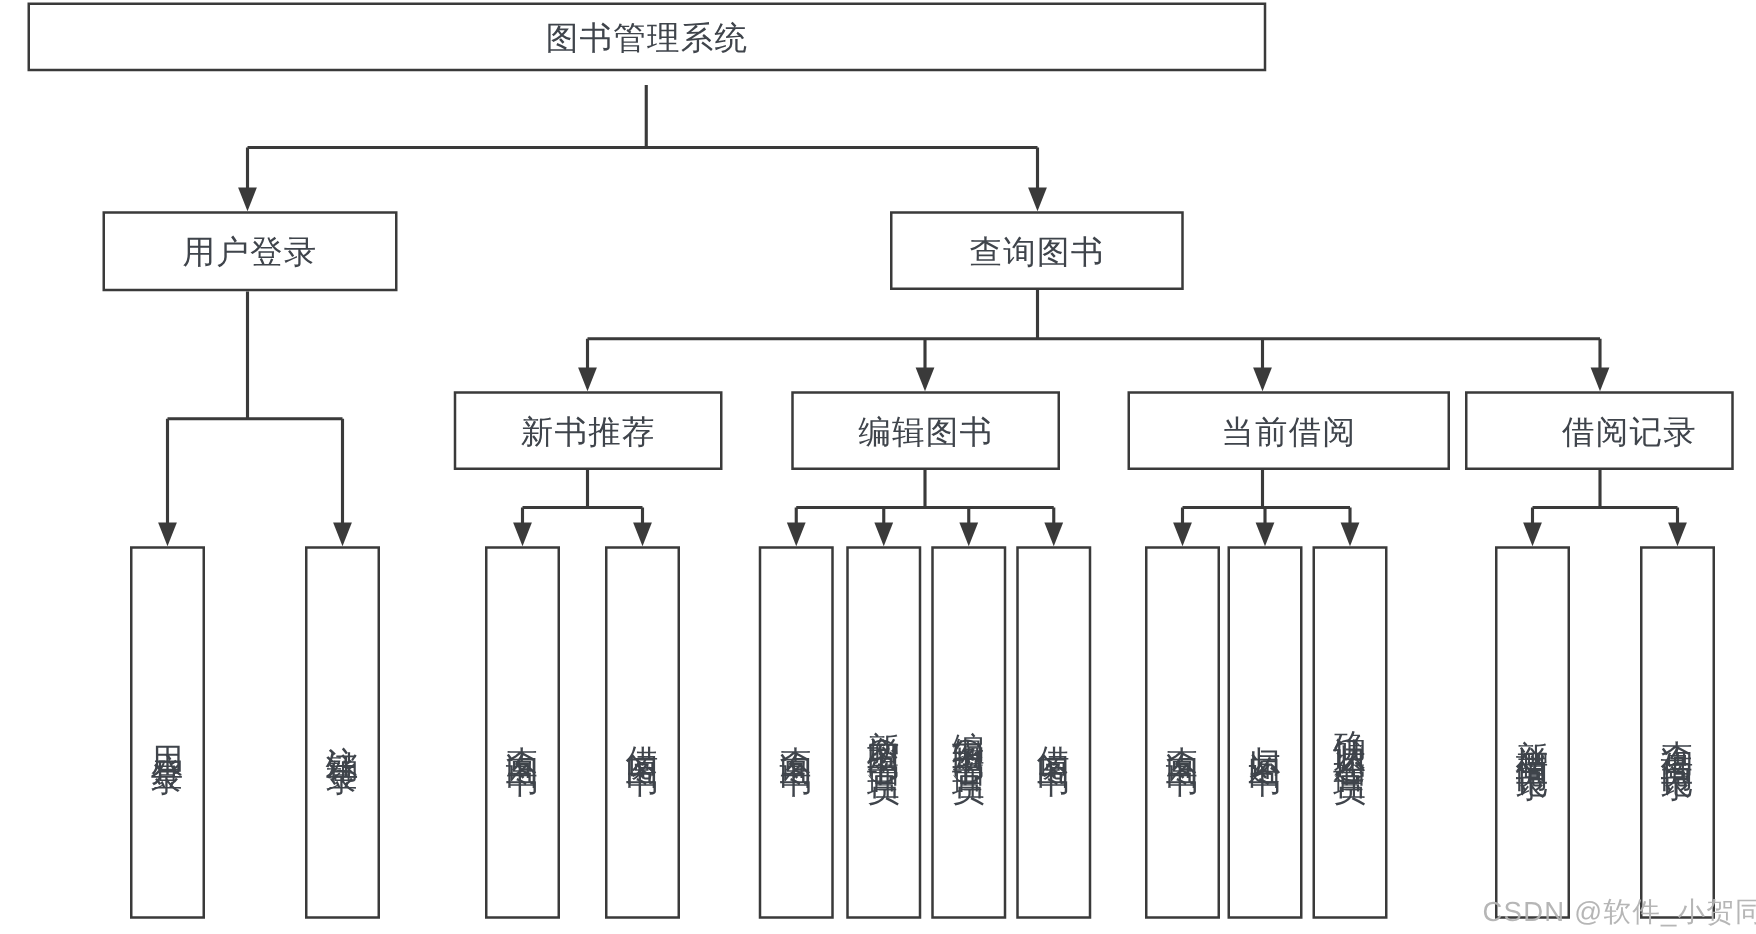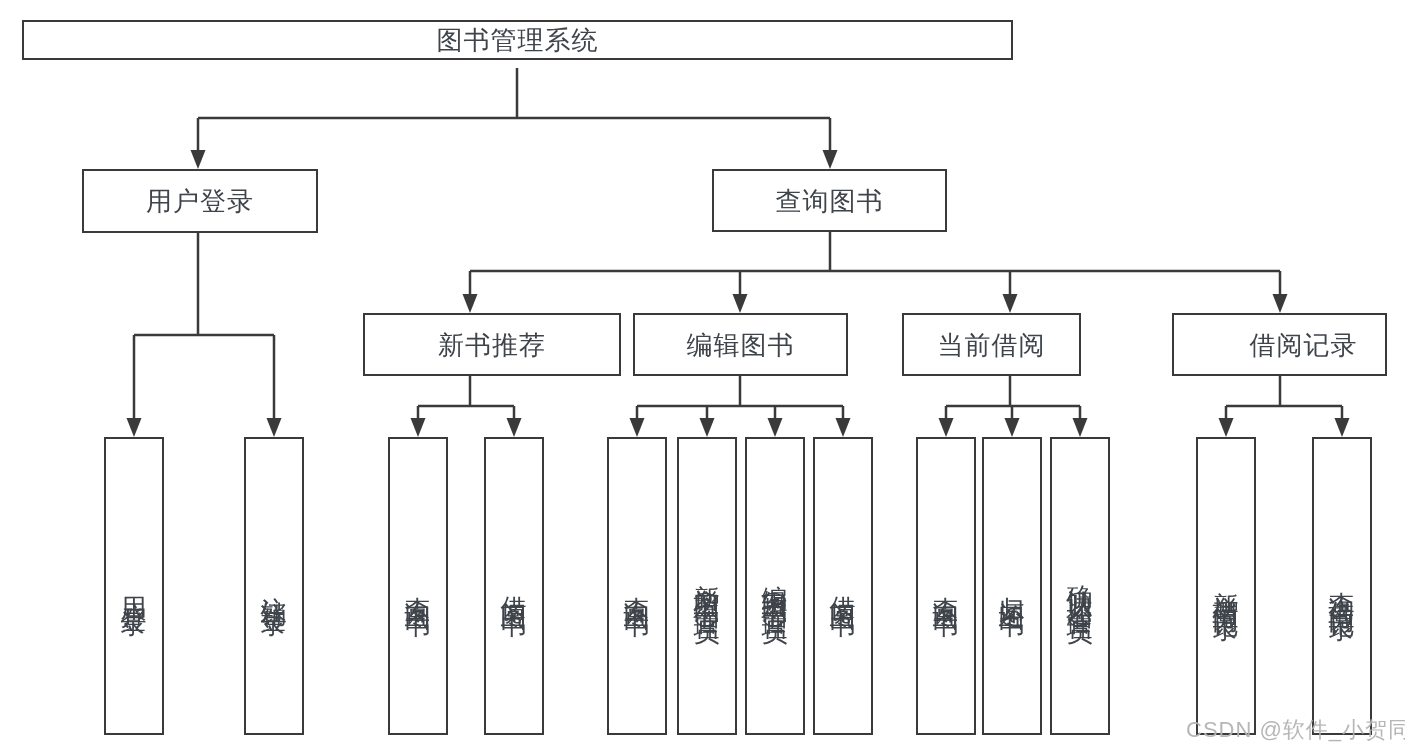--- a/index.html
+++ b/index.html
@@ -72,38 +72,38 @@
       <polygon points="767.5,418 782.5,418 775,437"></polygon>
       <polygon points="835.5,418 850.5,418 843,437"></polygon>
       <polygon points="938.5,418 953.5,418 946,437"></polygon>
       <polygon points="1004.5,418 1019.5,418 1012,437"></polygon>
       <polygon points="1072.5,418 1087.5,418 1080,437"></polygon>
       <polygon points="1218.5,418 1233.5,418 1226,437"></polygon>
       <polygon points="1334.5,418 1349.5,418 1342,437"></polygon>
     </g>
   </svg>
 
-  <div class="box" style="left:22px;top:20px;width:991px;height:40px;">
+  <div class="box" style="left:22px;top:2px;width:991px;height:55px;">
     <span class="htext">图书管理系统</span>
   </div>
 
   <div class="box" style="left:82px;top:169px;width:236px;height:64px;">
     <span class="htext">用户登录</span>
   </div>
   <div class="box" style="left:712px;top:169px;width:235px;height:63px;">
     <span class="htext">查询图书</span>
   </div>
 
-  <div class="box" style="left:363px;top:313px;width:258px;height:63px;justify-content:center;">
+  <div class="box" style="left:363px;top:313px;width:215px;height:63px;justify-content:center;">
     <span class="htext">新书推荐</span>
   </div>
   <div class="box" style="left:633px;top:313px;width:215px;height:63px;">
     <span class="htext">编辑图书</span>
   </div>
-  <div class="box" style="left:902px;top:313px;width:179px;height:63px;">
+  <div class="box" style="left:902px;top:313px;width:258px;height:63px;">
     <span class="htext">当前借阅</span>
   </div>
   <div class="box" style="left:1172px;top:313px;width:215px;height:63px;padding-left:48px;">
     <span class="htext">借阅记录</span>
   </div>
 
   <div class="box" style="left:104px;top:437px;width:60px;height:298px;">
     <span class="vtext">用户登录</span>
   </div>
   <div class="box" style="left:244px;top:437px;width:60px;height:298px;">

